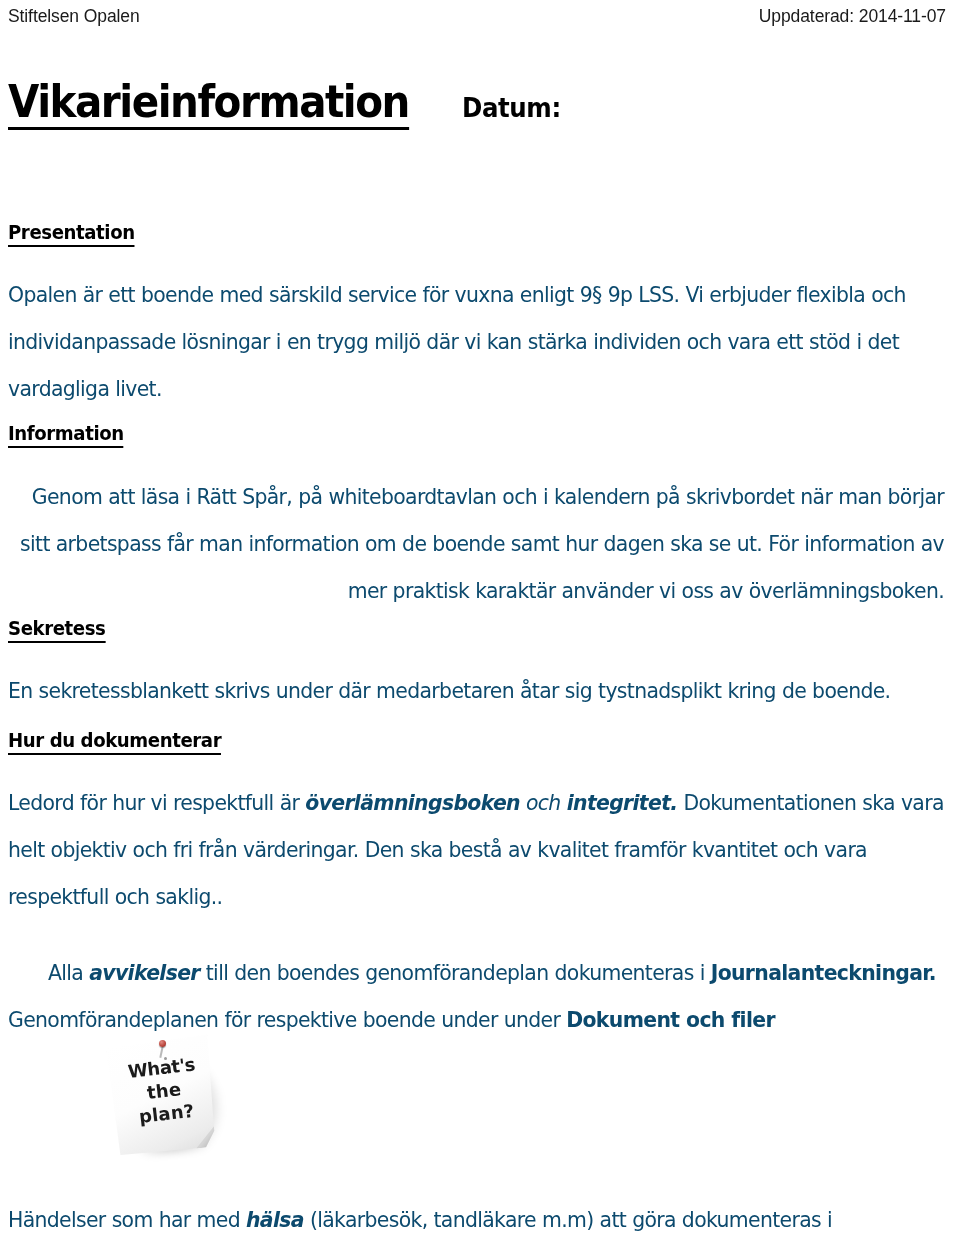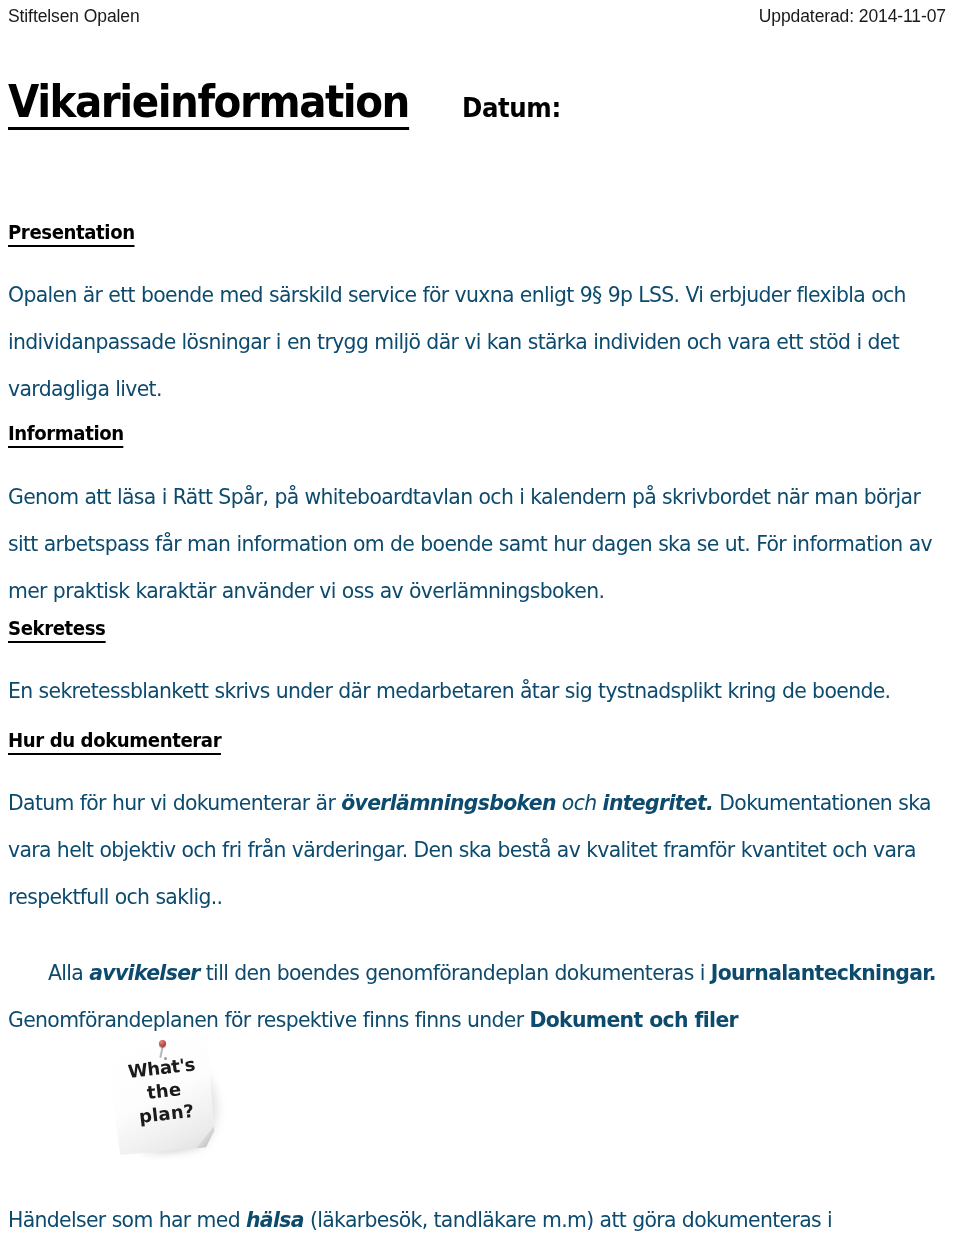--- a/index.html
+++ b/index.html
@@ -110,21 +110,21 @@
     color: #0c4a6e;
   }
   .para b { font-weight: bold; }
   .para i { font-style: italic; }
   .para .bi { font-weight: bold; font-style: italic; }
 
   
   .blk-presentation-head { position: absolute; top: 0px;   left: 0; text-align: center; }
   .blk-presentation-body { position: absolute; top: 30px;  left: 0; width: 936px; }
   .blk-information-head  { position: absolute; top: 201px; left: 0; }
-  .blk-information-body  { position: absolute; top: 232px; left: 0; width: 936px; }
+  .blk-information-body  { position: absolute; top: 232px; left: 0; width: 936px; text-align: right; }
   .blk-sekretess-head    { position: absolute; top: 396px; left: 0; }
   .blk-sekretess-body    { position: absolute; top: 426px; left: 0; width: 936px; }
   .blk-dok-head          { position: absolute; top: 508px; left: 0; }
   .blk-dok-body          { position: absolute; top: 538px; left: 0; width: 936px; }
   .blk-avvikelser        { position: absolute; top: 708px; left: 4px; width: 936px; margin-left: 36px; }
   .blk-genomforande      { position: absolute; top: 755px; left: 0; width: 936px; }
   .blk-handelser         { position: absolute; top: 955px; left: 0; width: 936px; }
 
   
   .note-figure {
@@ -242,25 +242,25 @@
     <p class="para blk-information-body">Genom att läsa i Rätt Spår, på whiteboardtavlan och i kalendern på skrivbordet när man börjar sitt arbetspass får man information om de boende samt hur dagen ska se ut. För information av mer praktisk karaktär använder vi oss av överlämningsboken.</p>
 
     <div class="blk-sekretess-head">
       <span class="sec-head">Sekretess</span>
     </div>
     <p class="para blk-sekretess-body">En sekretessblankett skrivs under där medarbetaren åtar sig tystnadsplikt kring de boende.</p>
 
     <div class="blk-dok-head">
       <span class="sec-head">Hur du dokumenterar</span>
     </div>
-    <p class="para blk-dok-body"><span>Datum för hur vi dokumenterar är </span><span class="bi">överlämningsboken</span><i> och </i><span class="bi">integritet.</span><span> Dokumentationen ska vara helt objektiv och fri från värderingar. Den ska bestå av kvalitet framför kvantitet och vara respektfull och saklig..</span></p>
+    <p class="para blk-dok-body"><span>Ledord för hur vi respektfull är </span><span class="bi">överlämningsboken</span><i> och </i><span class="bi">integritet.</span><span> Dokumentationen ska vara helt objektiv och fri från värderingar. Den ska bestå av kvalitet framför kvantitet och vara respektfull och saklig..</span></p>
 
     <p class="para blk-avvikelser"><span>Alla </span><span class="bi">avvikelser</span><span> till den boendes genomförandeplan dokumenteras i </span><b>Journalanteckningar.</b></p>
 
-    <p class="para blk-genomforande"><span>Genomförandeplanen för respektive finns finns under </span><b>Dokument och filer</b></p>
+    <p class="para blk-genomforande"><span>Genomförandeplanen för respektive boende under under </span><b>Dokument och filer</b></p>
 
     <p class="para blk-handelser"><span>Händelser som har med </span><span class="bi">hälsa</span><span> (läkarbesök, tandläkare m.m) att göra dokumenteras i </span><b>Journalanteckningar</b><span> med rubrik </span><b>Hälsa</b></p>
 
   </div>
 
   <div class="note-figure">
     <div class="note-shadow"></div>
     <div class="note-paper">
       <div class="note-curl"></div>
     </div>

